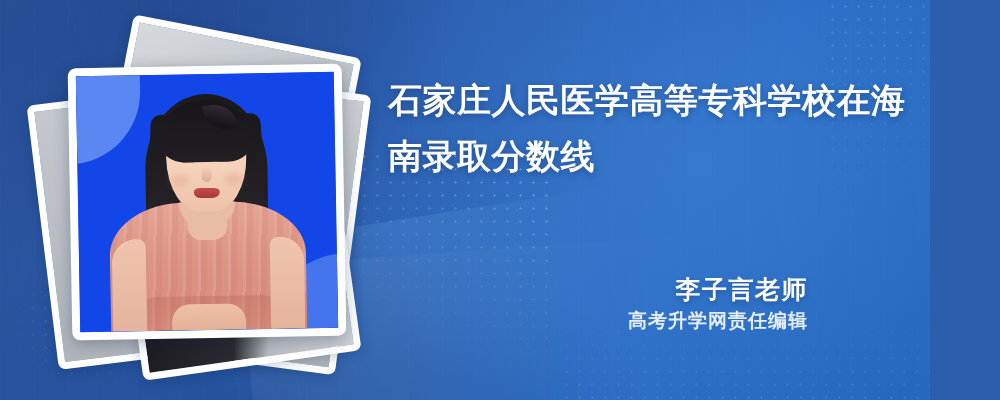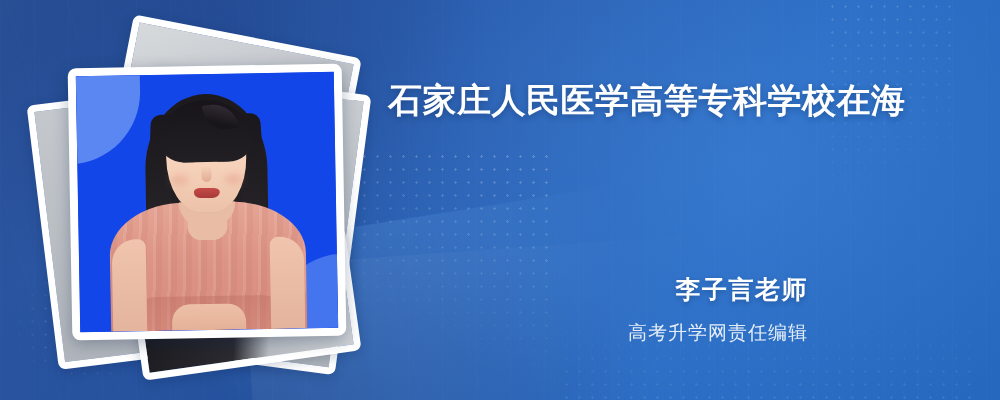--- a/index.html
+++ b/index.html
@@ -4,21 +4,21 @@
 <style>
   html,body{margin:0;padding:0;}
   body{
     width:1000px;height:400px;overflow:hidden;
     font-family:"Liberation Sans","DejaVu Sans",sans-serif;
     background:#2b5fae;
   }
 
   
   .stage{
-    position:relative;width:1000px;height:400px;overflow:hidden;
+    position:relative;width:930px;height:400px;overflow:hidden;
     background:
       linear-gradient(118deg,#2a5198 0%,#2a56a4 22%,#2c63b6 48%,#2a6cc4 70%,#2668bd 100%);
   }
 
   
   .glow{
     position:absolute;inset:0;
     background:
       radial-gradient(ellipse 560px 420px at 74% 40%, rgba(80,150,230,.30) 0%, rgba(80,150,230,0) 68%),
       radial-gradient(ellipse 420px 380px at 20% 8%, rgba(20,50,110,.28) 0%, rgba(20,50,110,0) 70%),
@@ -218,22 +218,22 @@
   }
   .title span{display:block;}
 
   .byline{position:absolute;left:0;top:272px;width:420px;text-align:right;}
   .author{
     color:#ffffff;font-size:25px;font-weight:bold;line-height:34px;
     letter-spacing:1.5px;padding-left:4px;
     text-shadow:0 2px 5px rgba(10,30,70,.32);
   }
   .role{
-    color:rgba(255,255,255,.88);font-size:19px;font-weight:normal;line-height:30px;
-    letter-spacing:1px;margin-top:12px;
+    color:rgba(255,255,255,.88);font-size:19px;font-weight:bold;line-height:30px;
+    letter-spacing:1px;margin-top:0;
   }
 </style>
 </head>
 <body>
 
 <div class="stage">
 
   <div class="glow"></div>
   <div class="lines"></div>
 
@@ -290,20 +290,21 @@
           <div class="hair-part"></div>
         </div>
       </div>
     </div>
   </div>
 
   <div class="text-col">
 
     <div class="title">
       <span>石家庄人民医学高等专科学校在海</span>
+      <span>南录取分数线</span>
     </div>
 
     <div class="byline">
       <div class="author">李子言老师</div>
       <div class="role">高考升学网责任编辑</div>
     </div>
 
   </div>
 </div>
 

